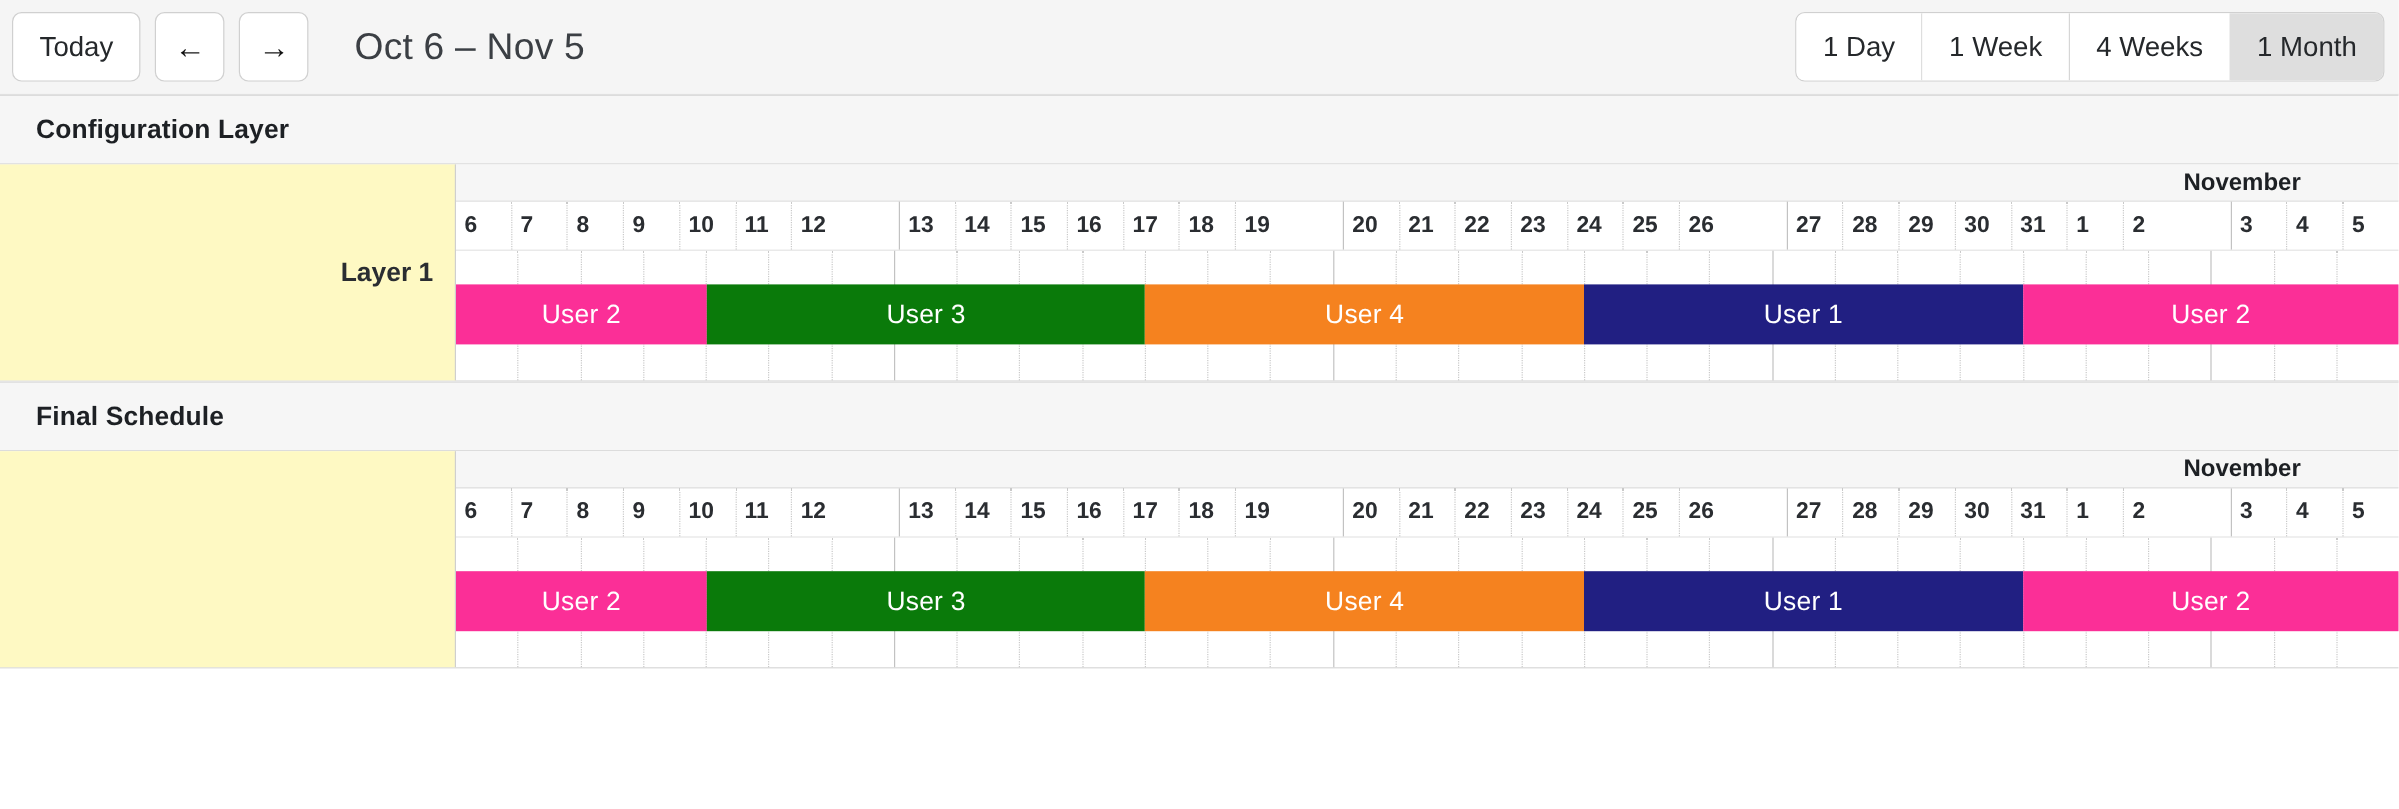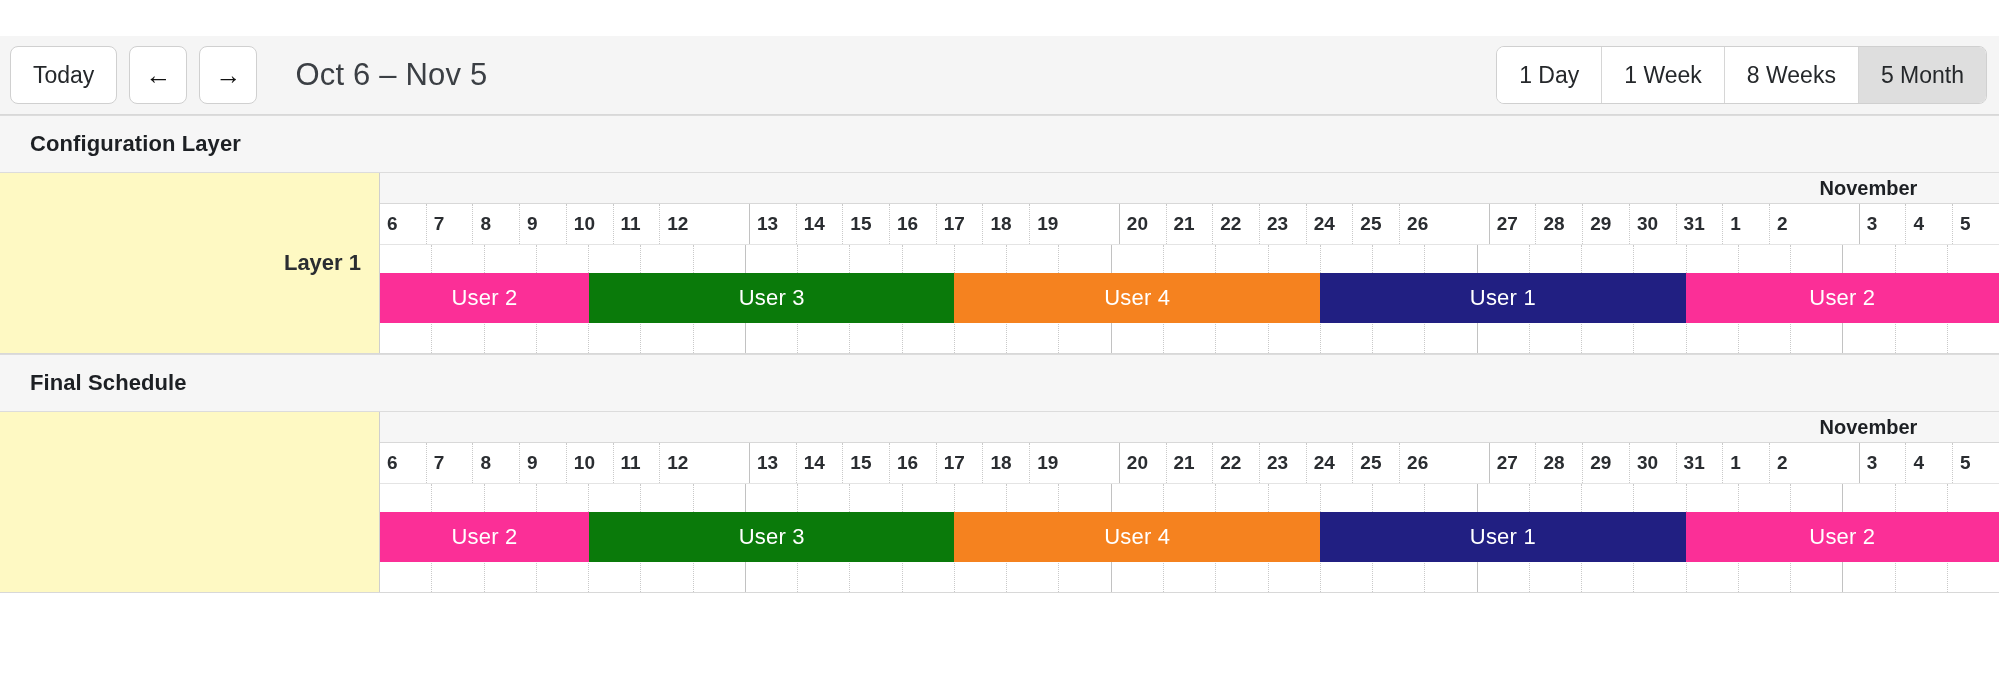--- a/index.html
+++ b/index.html
@@ -21,21 +21,20 @@
 
   
   .toolbar {
     height: 78px;
     flex: 0 0 78px;
     background: #f5f5f5;
     display: flex;
     align-items: center;
     padding: 0 12px 0 10px;
     position: relative;
-    margin-top: 36px;
   }
   .toolbar-left {
     display: flex;
     align-items: center;
     gap: 12px;
   }
   .tbtn {
     background: #ffffff;
     border: 1px solid #d0d0d0;
     border-radius: 8px;
@@ -243,24 +242,24 @@
     </div>
 
     <div class="toolbar-right" id="view-segments">
         <div class="seg">
           <span>1 Day</span>
         </div>
         <div class="seg">
           <span>1 Week</span>
         </div>
         <div class="seg">
-          <span>8 Weeks</span>
+          <span>4 Weeks</span>
         </div>
         <div class="seg active">
-          <span>5 Month</span>
+          <span>1 Month</span>
         </div>
       </div>
   </div>
 
   <div class="calendar" id="calendar-body">
       <div class="section">
         <div class="section-header">
           <div class="title">Configuration Layer</div>
         </div>
         <div class="section-body">

